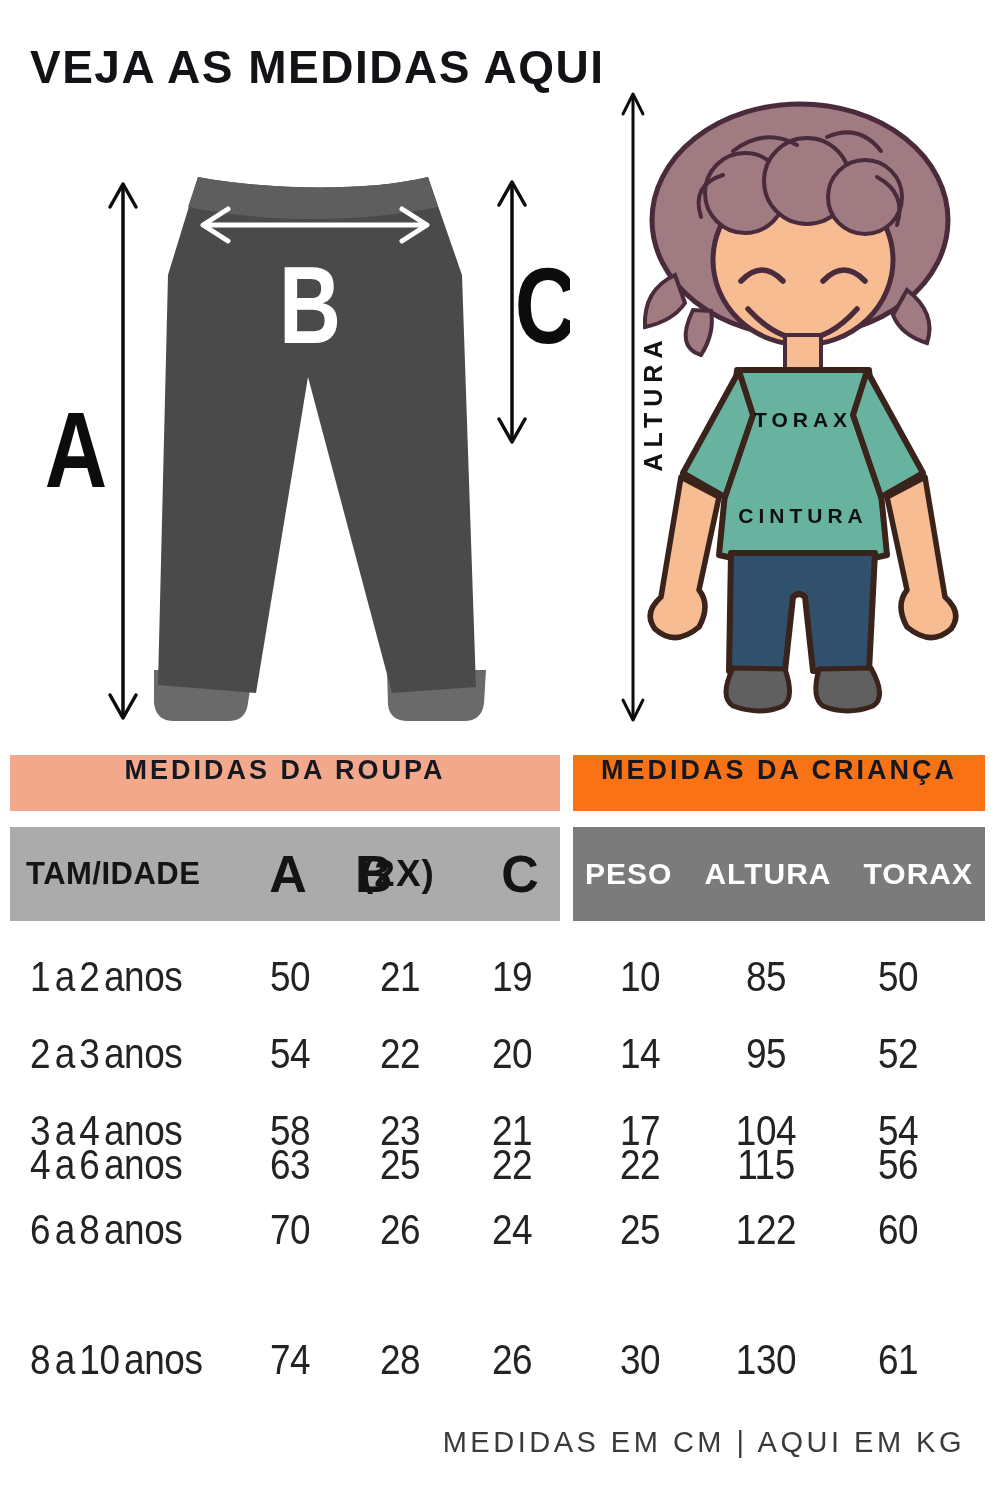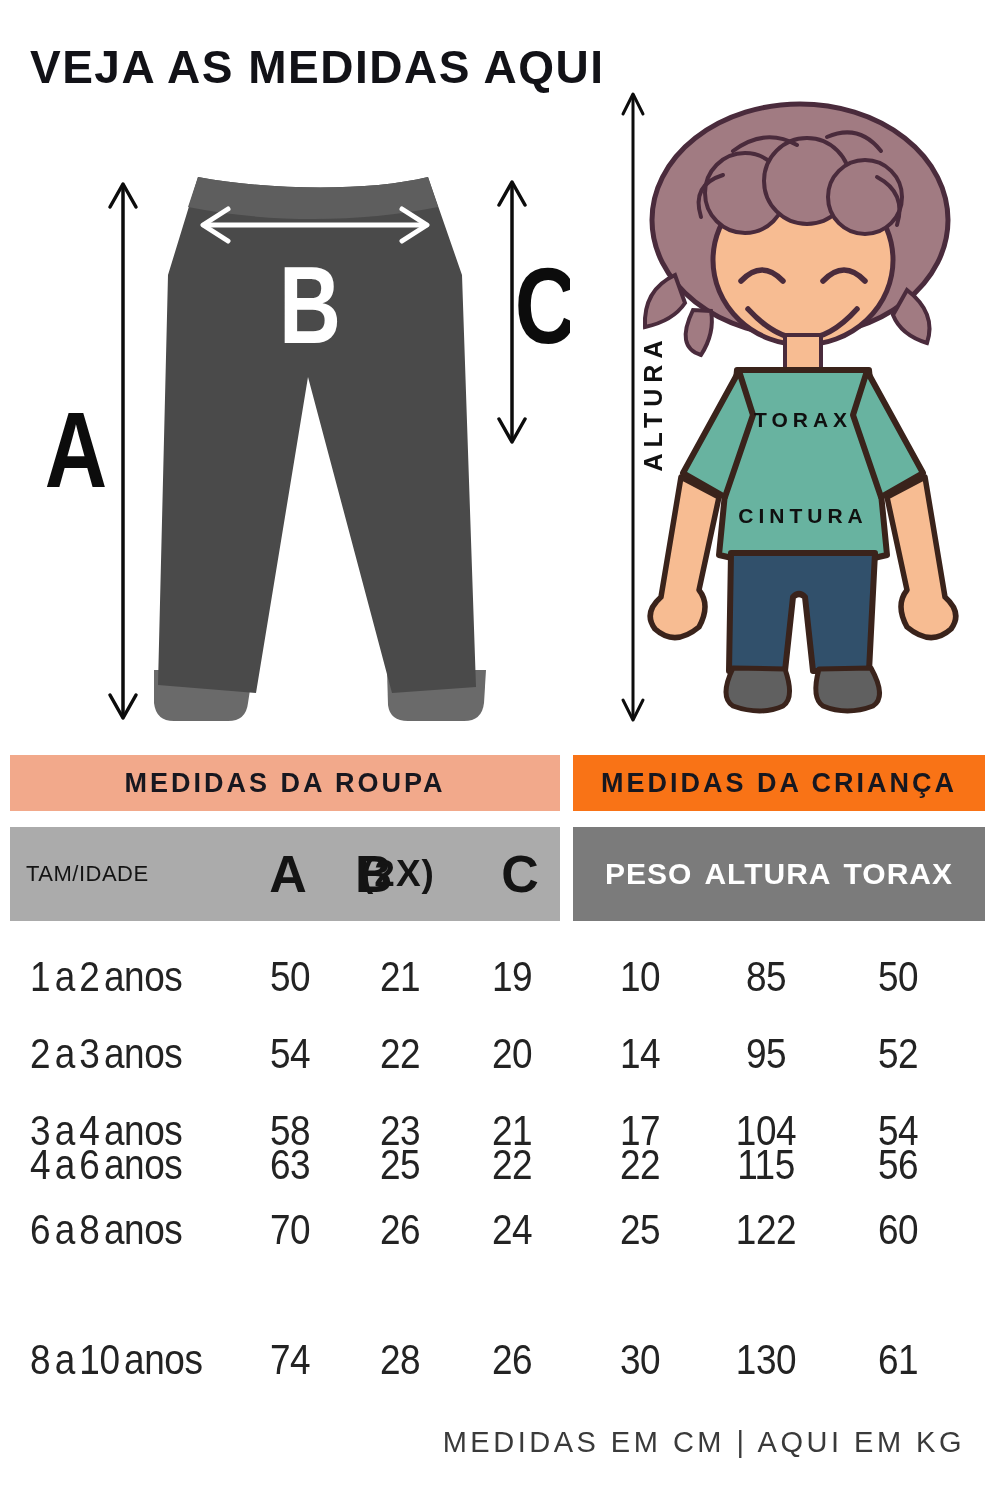--- a/index.html
+++ b/index.html
@@ -11,35 +11,35 @@
   #title{
     position:absolute;left:30px;top:40px;font-size:46px;font-weight:700;
     letter-spacing:1.5px;color:#121217;white-space:nowrap;
   }
   
   #pants-svg{position:absolute;left:40px;top:165px;width:530px;height:570px;}
   #child-svg{position:absolute;left:615px;top:85px;width:345px;height:645px;}
   .big-letter{font-family:"Liberation Sans",sans-serif;font-weight:700;}
   
   .section-bar{
-    position:absolute;height:56px;display:flex;align-items:center;justify-content:center;
+    position:absolute;height:56px;display:flex;align-items:flex-start;justify-content:center;
     font-size:27px;font-weight:700;letter-spacing:3px;color:#17171f;white-space:nowrap;
   }
   #bar-roupa{left:10px;top:755px;width:550px;background:#F2A98B;}
   #bar-crianca{left:573px;top:755px;width:412px;background:#f97316;}
   
   .colhdr-bar{position:absolute;top:827px;height:94px;}
   #hdr-left{left:10px;width:550px;background:#ABABAB;color:#141414;}
   #hdr-right{
     left:573px;width:412px;background:#7B7B7B;color:#ffffff;
-    display:flex;align-items:center;justify-content:space-between;padding:0 32px;box-sizing:border-box;
+    display:flex;align-items:center;justify-content:space-between;padding:0 12px;box-sizing:border-box;
     font-size:30px;font-weight:700;letter-spacing:1px;
   }
   #hdr-left span{position:absolute;top:0;height:94px;display:flex;align-items:center;}
-  #hdr-tam{left:16px;font-size:22px;font-weight:400;letter-spacing:0.5px;}
+  #hdr-tam{left:16px;font-size:31px;font-weight:700;letter-spacing:0.5px;}
   #hdr-a{left:238px;width:80px;justify-content:center;font-size:52px;}
   #hdr-bgroup{left:345px;align-items:center;}
   #hdr-c{left:470px;width:80px;justify-content:center;font-size:52px;}
   .hdr-letter{font-size:52px;font-weight:700;}
   .hdr-note{font-size:37px;font-weight:700;margin-left:6px;letter-spacing:1px;}
   
   .t-row{position:absolute;left:0;width:1000px;height:60px;}
   .t-cell{
     position:absolute;top:0;height:60px;line-height:60px;font-size:42px;font-weight:400;
     color:#232323;text-align:center;letter-spacing:-0.5px;

